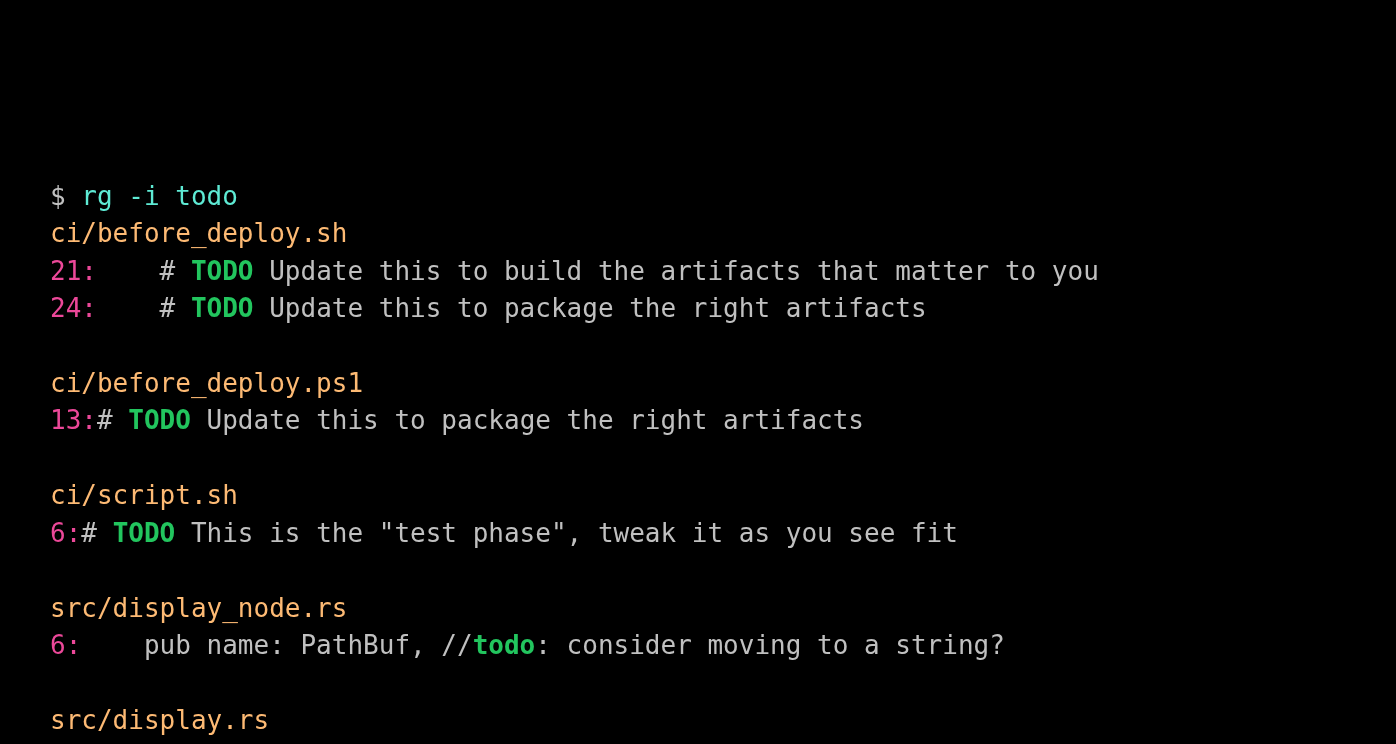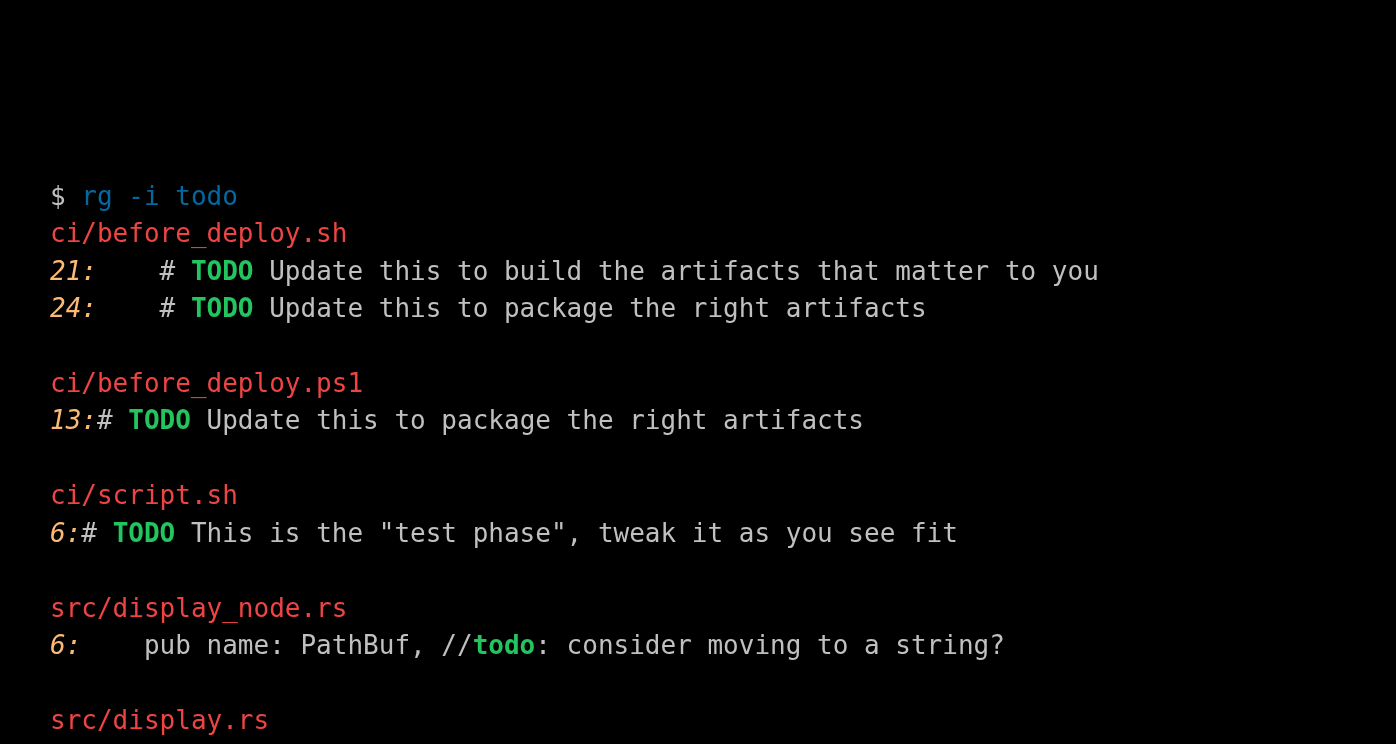--- a/index.html
+++ b/index.html
@@ -16,28 +16,27 @@
       padding: 28px 50px;
       width: 1396px;
       height: 744px;
       white-space: pre;
       overflow: hidden;
     }
     .prompt {
       color: #c0c0c0;
     }
     .command {
-      color: #0369a1;
+      color: #5eead4;
     }
     .file-path {
-      color: #ef4444;
+      color: #fdba74;
     }
     .line-num {
-      color: #fdba74;
-      font-style: italic;
+      color: #ec4899;
     }
     .content {
       color: #c0c0c0;
     }
     .match {
       color: #22c55e;
       font-weight: bold;
     }
     .blank-line {
       height: 1.44em;

